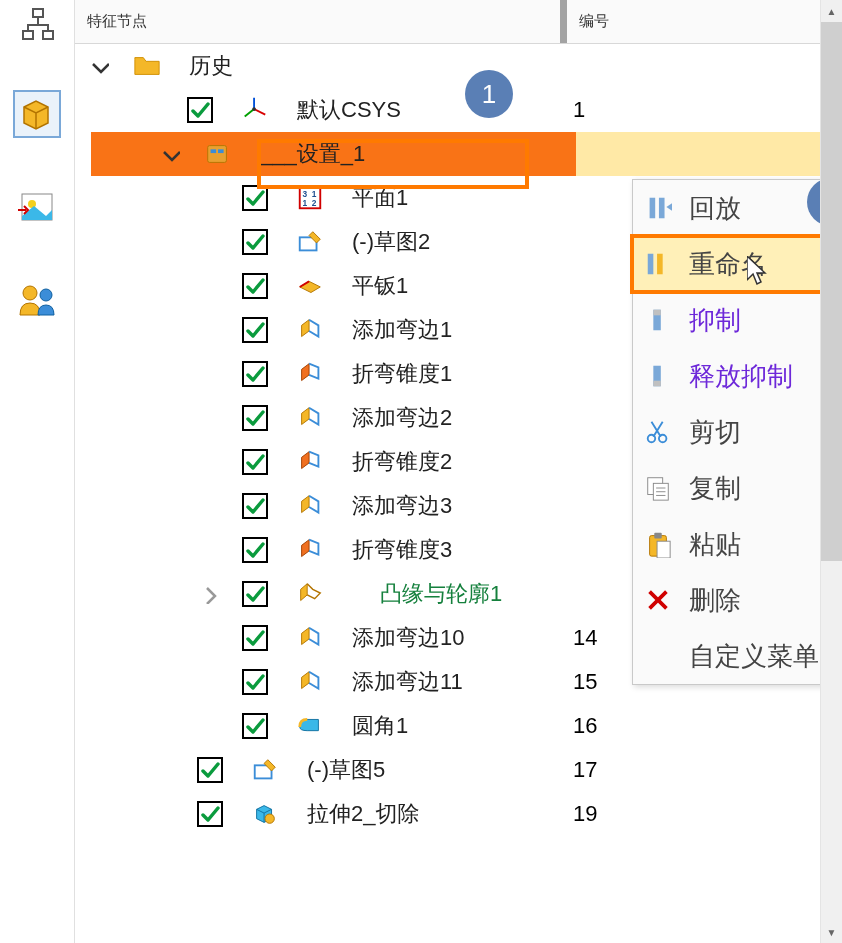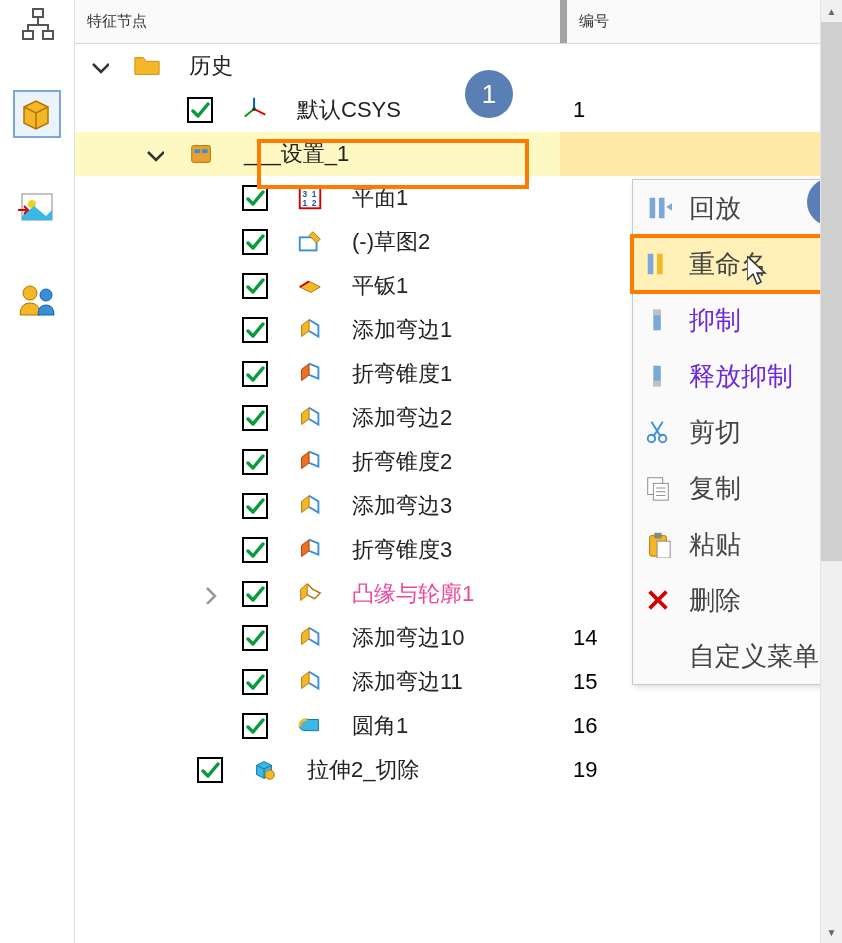--- a/index.html
+++ b/index.html
@@ -53,21 +53,21 @@
       overflow: hidden;
       position: relative;
       background: #fff;
     }
     .tree-row {
       display: flex;
       height: 44px;
       align-items: center;
       position: relative;
     }
-    .tree-row.selected .cell-name { background: #fef9c3; }
+    .tree-row.selected .cell-name { background: #f97316; margin-left: 16px; }
     .tree-row.selected .cell-num { background: #ffe9a6; }
     .cell-name {
       flex: 0 0 485px;
       height: 100%;
       display: flex;
       align-items: center;
       padding-left: 12px;
       gap: 21px;
     }
     .cell-num {
@@ -104,21 +104,21 @@
     }
     .checkbox svg { width: 20px; height: 20px; }
     .node-icon {
       width: 30px;
       height: 30px;
       margin-right: 6px;
       flex-shrink: 0;
       display: flex; align-items: center; justify-content: center;
     }
     .node-label { color: #222; }
-    .node-label.grey { color: #ec4899; }
+    .node-label.grey { color: #15803d; margin-left: 28px; }
     .highlight-box {
       position: absolute;
       border: 4px solid #ff7a00;
       pointer-events: none;
     }
     .annotation-circle {
       position: absolute;
       width: 48px;
       height: 48px;
       border-radius: 50%;
@@ -646,20 +646,38 @@
           <div class="cell-name">
             <span class="indent"></span>
             <span class="indent"></span>
             <span class="checkbox">
               <svg viewBox="0 0 20 20">
                 <use href="#check-mark"></use>
               </svg>
             </span>
             <span class="node-icon">
               <svg width="28" height="28" viewBox="0 0 30 30">
+                <use href="#sketch-ic"></use>
+              </svg>
+            </span>
+            <span class="node-label">(-)草图5</span>
+          </div>
+          <div class="cell-num">17</div>
+        </div>
+        <div class="tree-row">
+          <div class="cell-name">
+            <span class="indent"></span>
+            <span class="indent"></span>
+            <span class="checkbox">
+              <svg viewBox="0 0 20 20">
+                <use href="#check-mark"></use>
+              </svg>
+            </span>
+            <span class="node-icon">
+              <svg width="28" height="28" viewBox="0 0 30 30">
                 <use href="#extrude-ic"></use>
               </svg>
             </span>
             <span class="node-label">拉伸2_切除</span>
           </div>
           <div class="cell-num">19</div>
         </div>
       </div>
 
     <div class="highlight-box" style="left:182px; top:139px; width:272px; height:50px;"></div>

